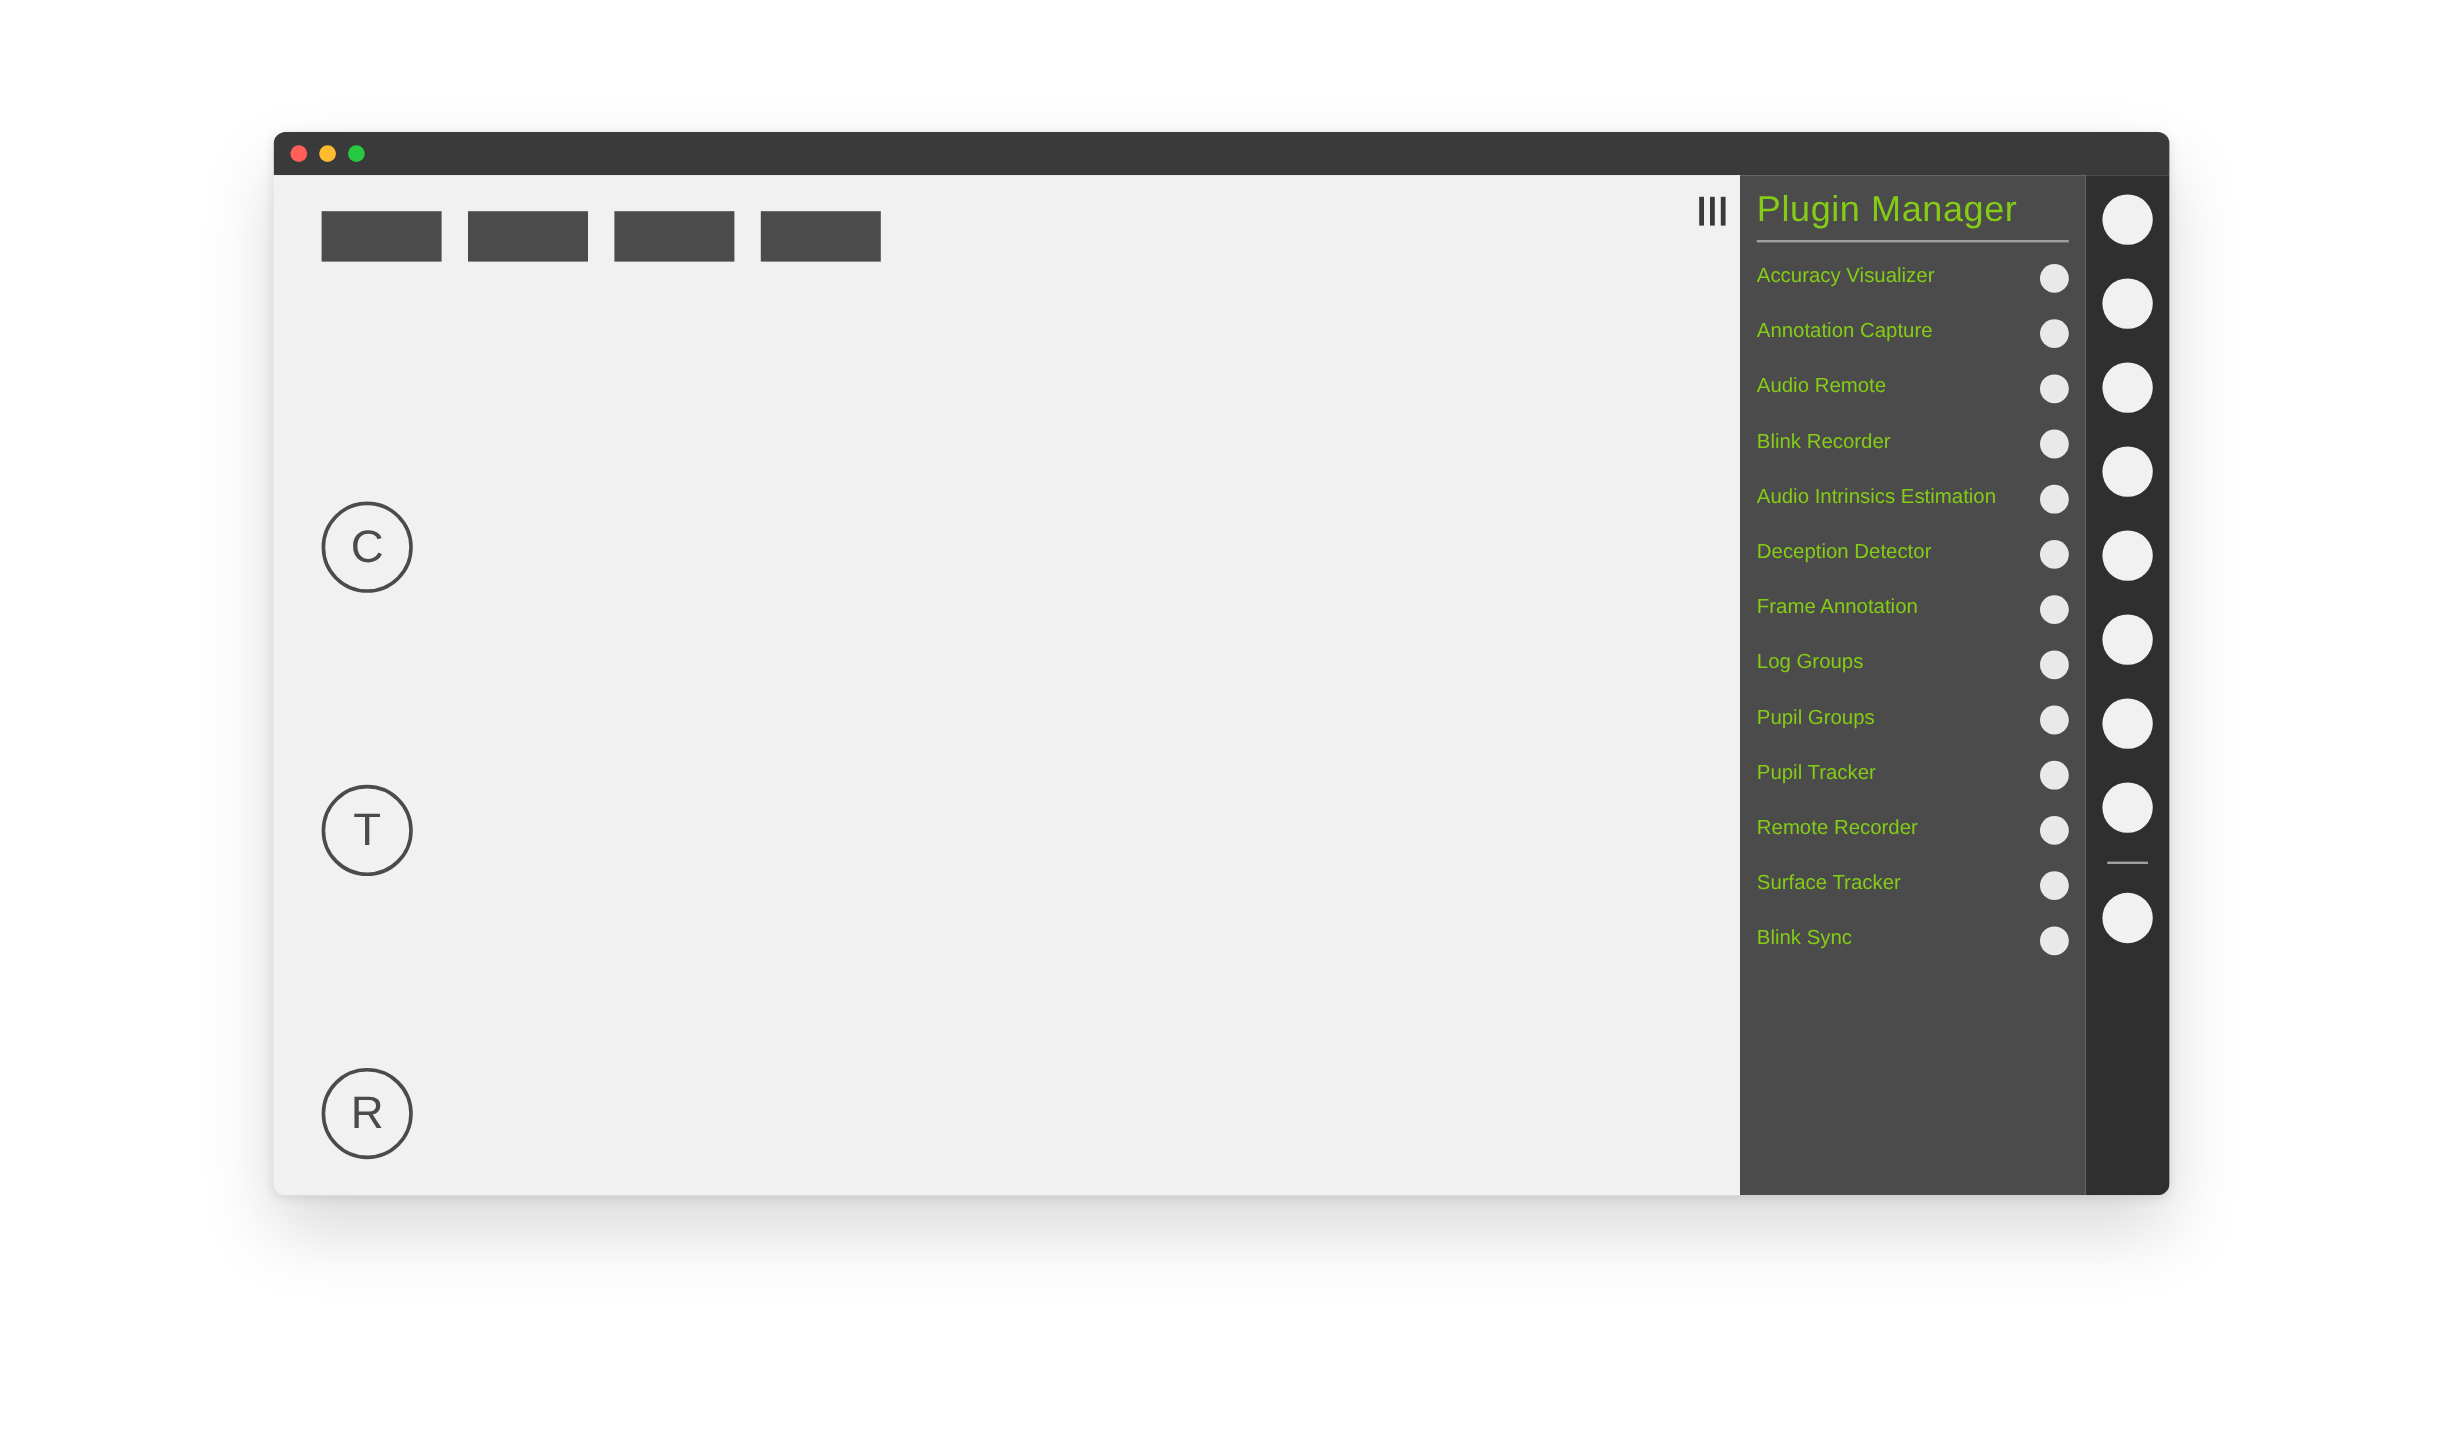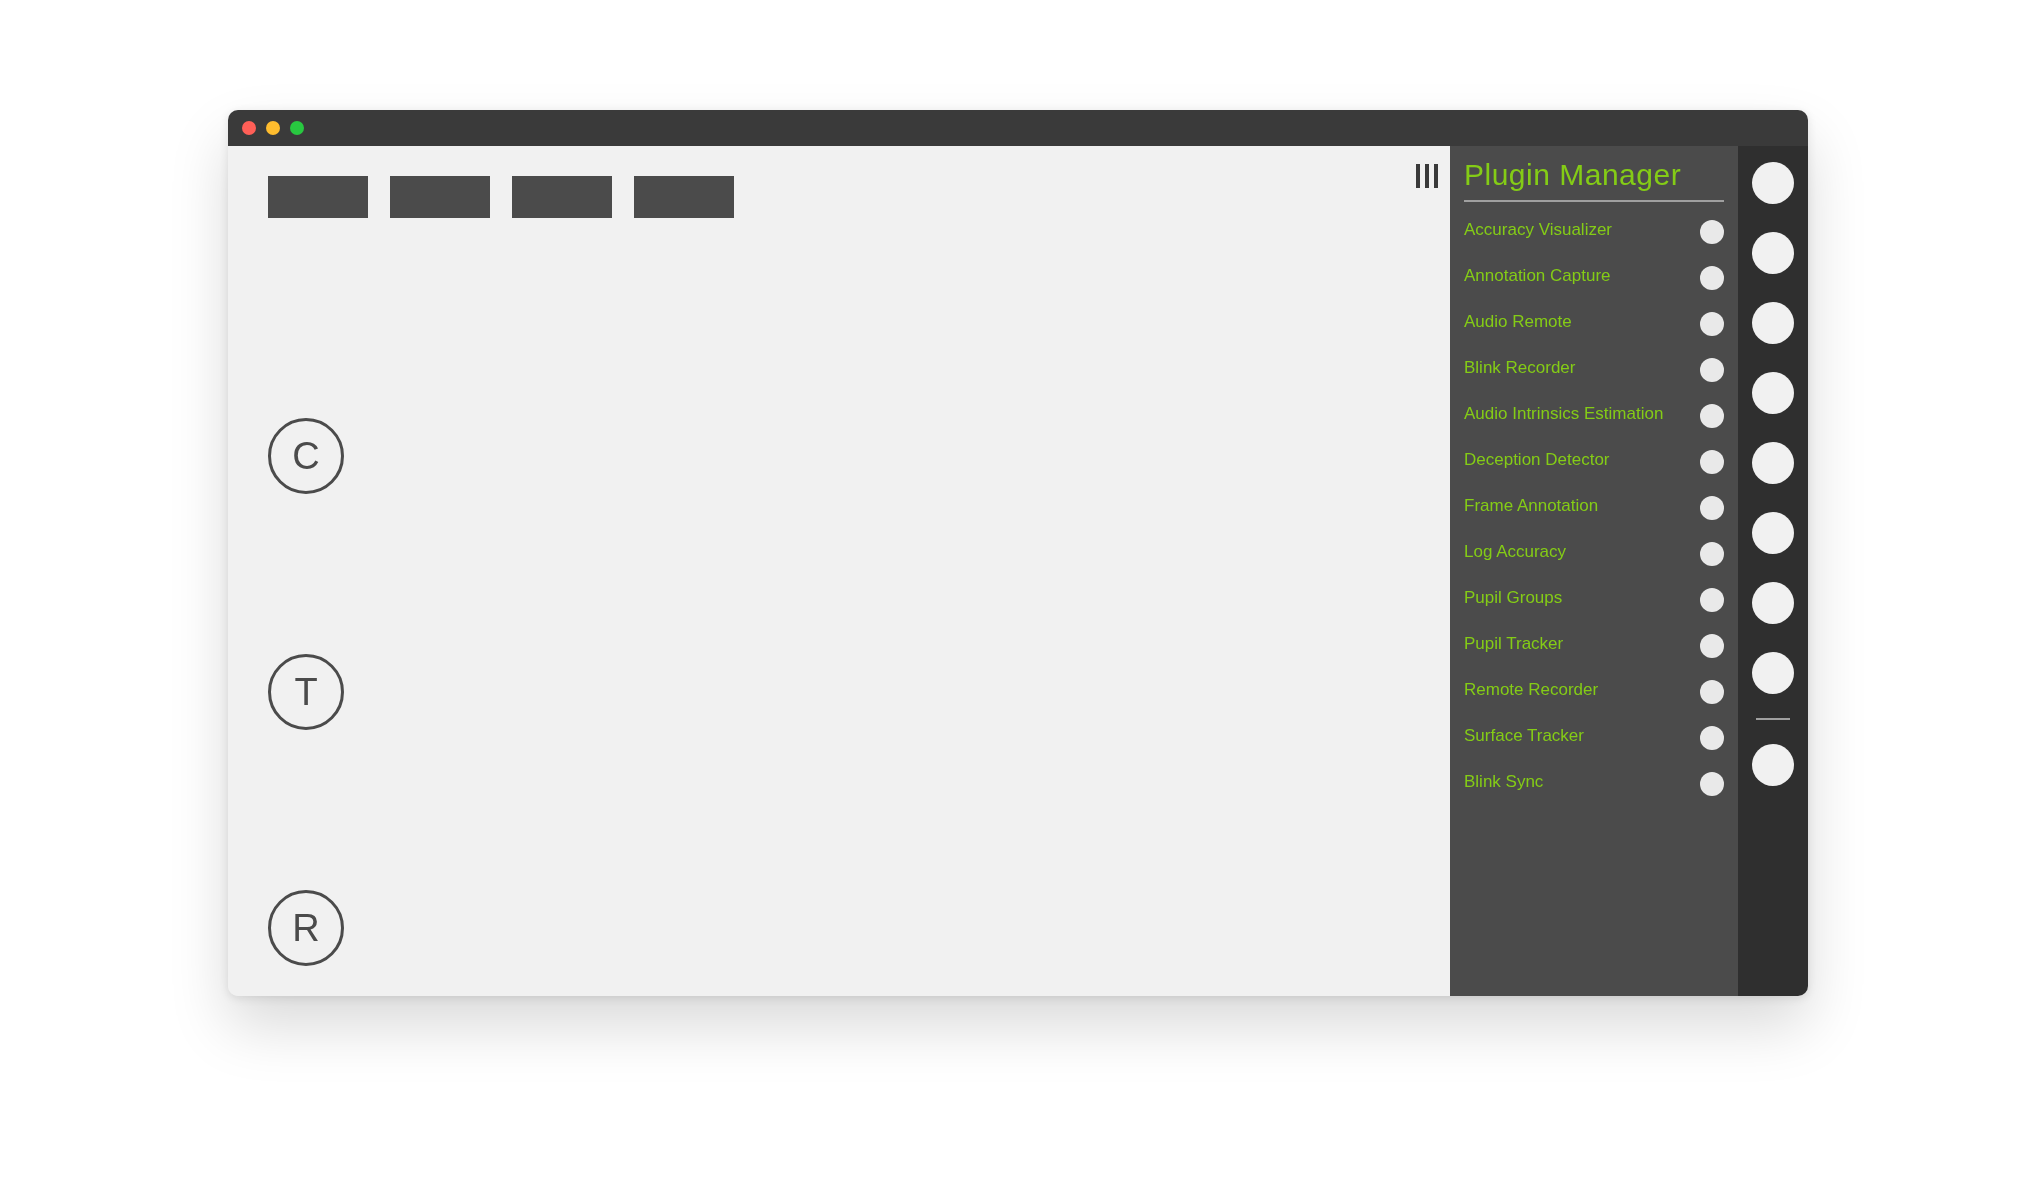--- a/index.html
+++ b/index.html
@@ -192,21 +192,21 @@
           </div>
           <div class="plugin-row">
             <span>Deception Detector</span>
             <span class="dot"></span>
           </div>
           <div class="plugin-row">
             <span>Frame Annotation</span>
             <span class="dot"></span>
           </div>
           <div class="plugin-row">
-            <span>Log Accuracy</span>
+            <span>Log Groups</span>
             <span class="dot"></span>
           </div>
           <div class="plugin-row">
             <span>Pupil Groups</span>
             <span class="dot"></span>
           </div>
           <div class="plugin-row">
             <span>Pupil Tracker</span>
             <span class="dot"></span>
           </div>

